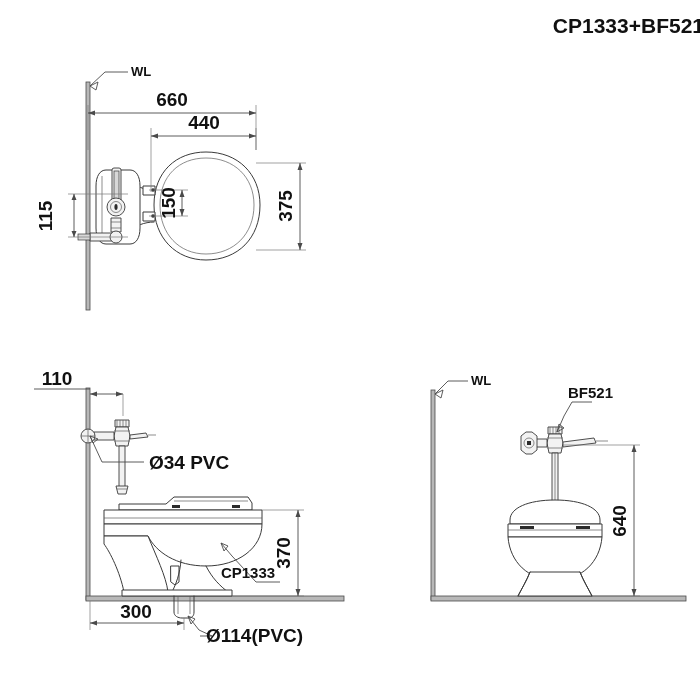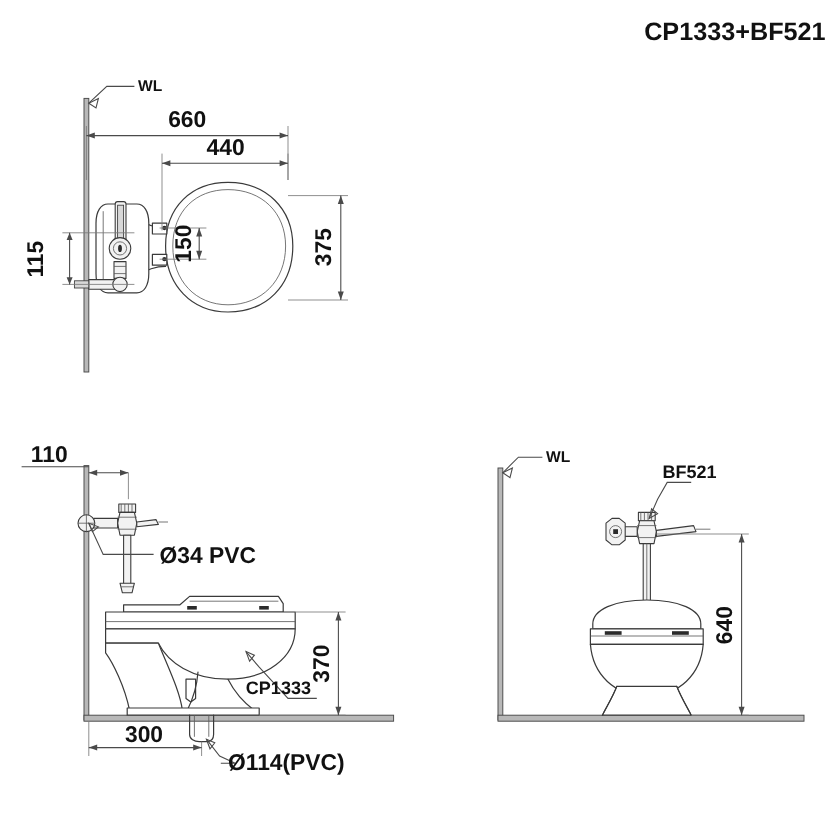--- a/index.html
+++ b/index.html
@@ -10,21 +10,21 @@
   body {
     width: 700px;
     height: 700px;
     position: relative;
     font-family: "Liberation Sans", sans-serif;
     color: #1a1a1a;
     overflow: hidden;
   }
   #drawing-root {
     position: absolute;
-    left: 0; top: 0;
+    left: 16px; top: 0;
     width: 553px;
     height: 700px;
   }
   svg.sheet {
     display: block;
     width: 700px;
     height: 700px;
   }
   .dimtext {
     font-family: "Liberation Sans", sans-serif;

